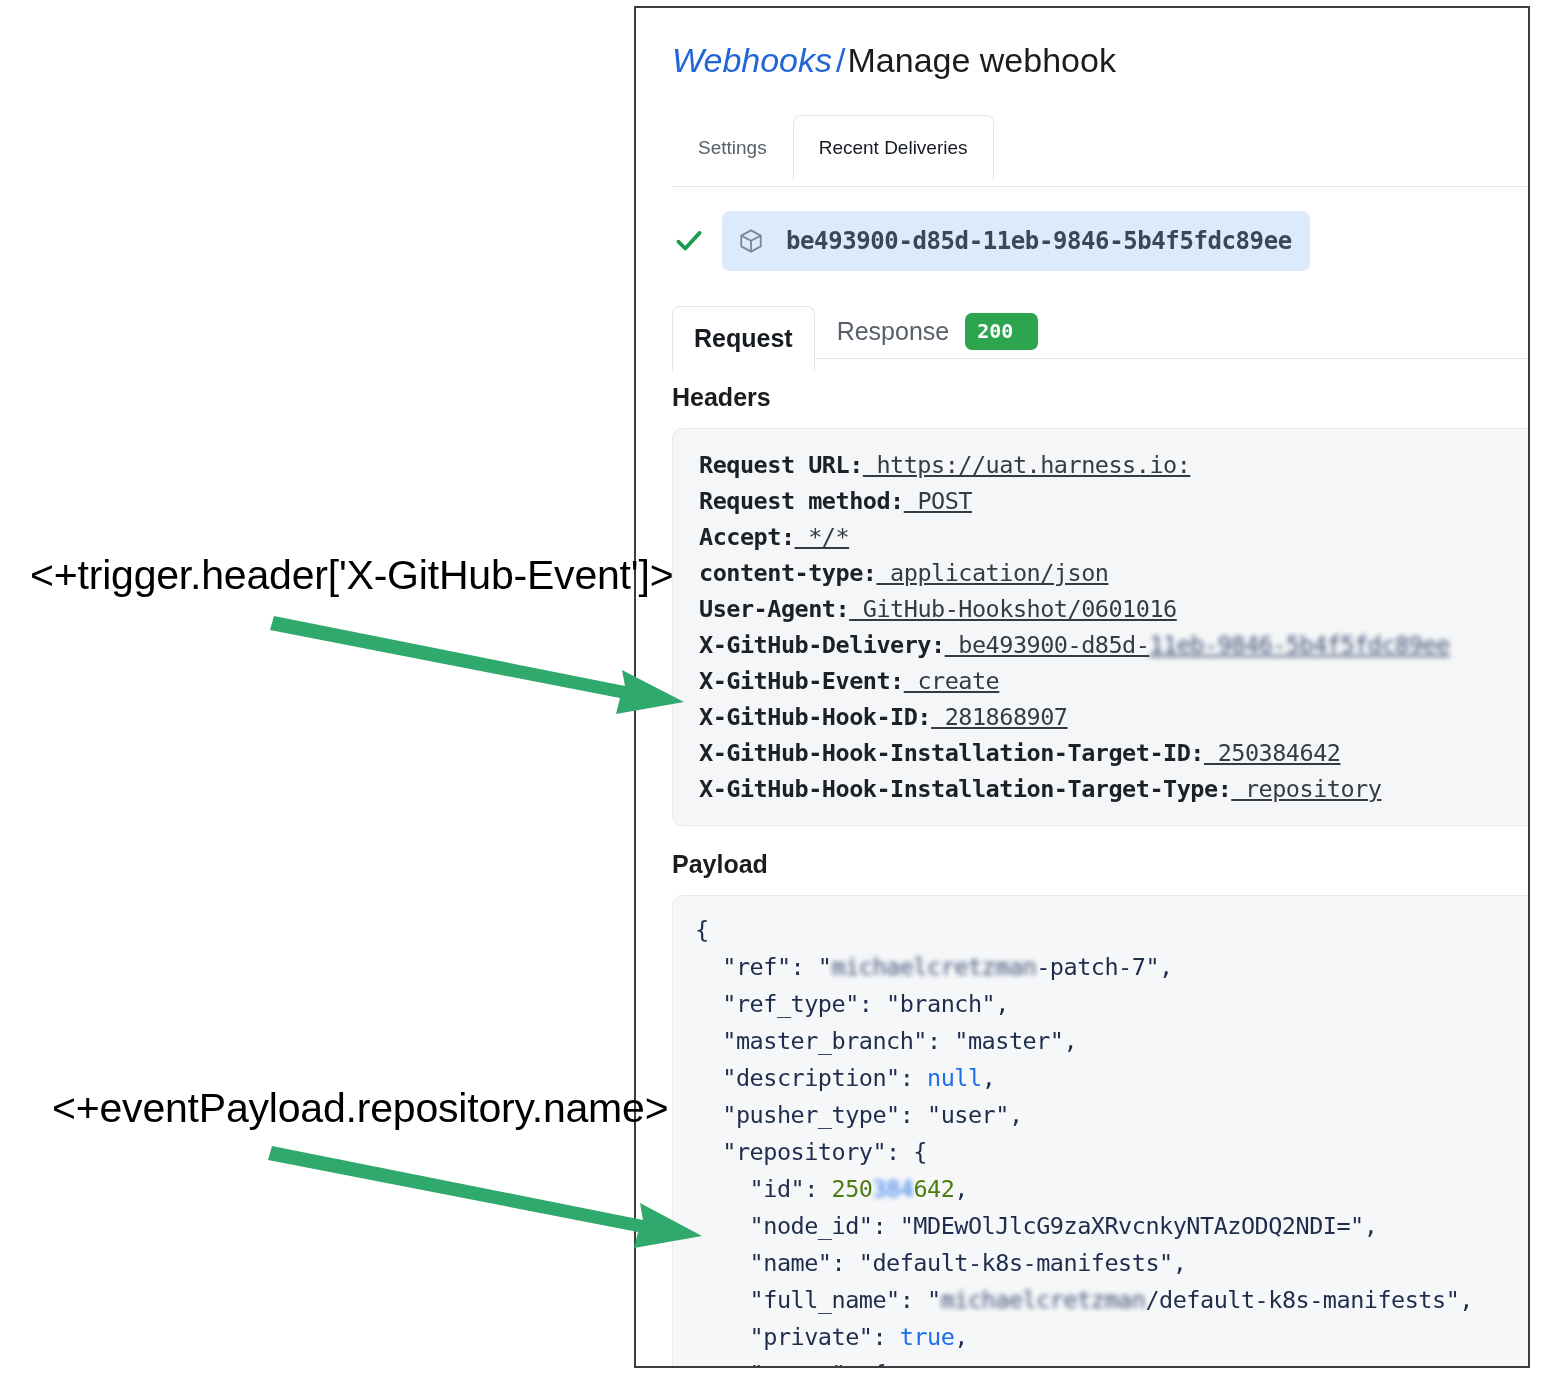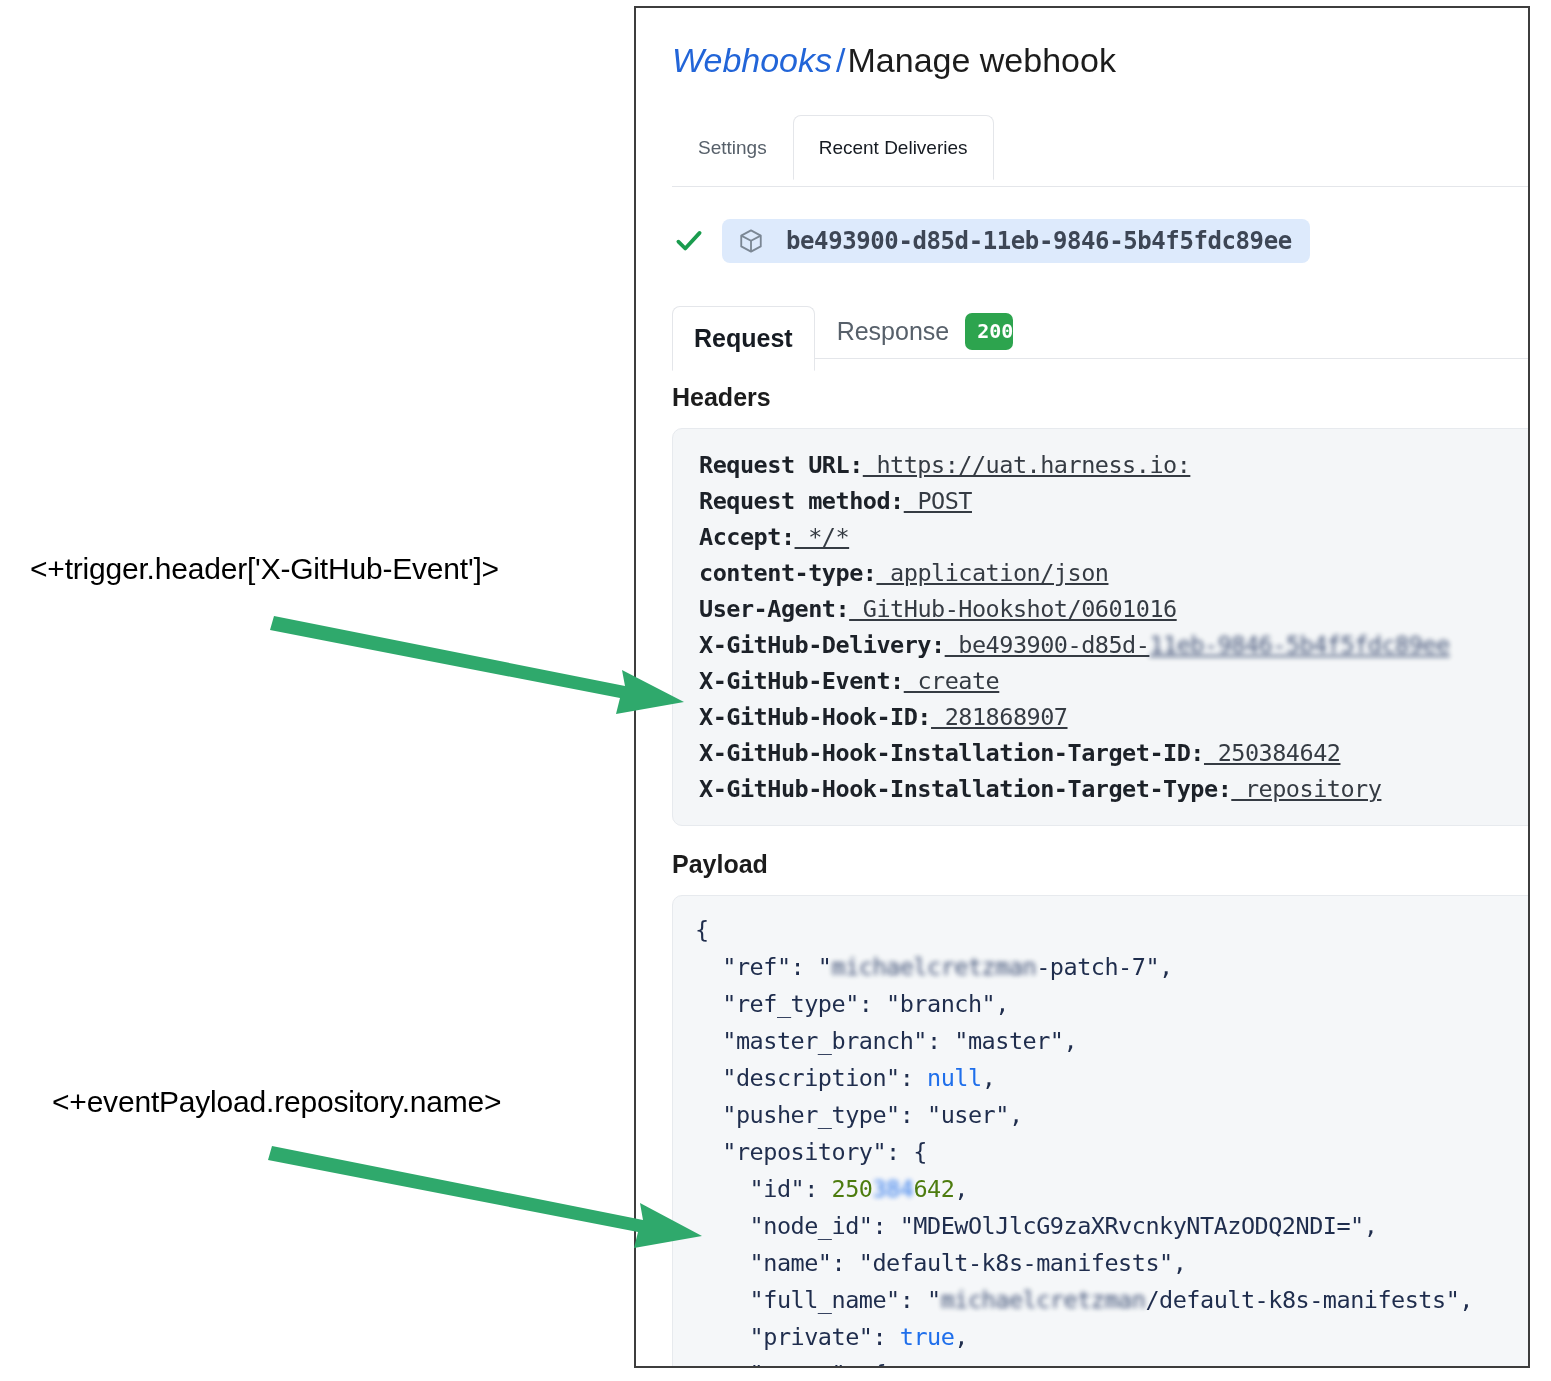--- a/index.html
+++ b/index.html
@@ -19,21 +19,21 @@
   
   .annotation-layer {
     position: absolute;
     inset: 0;
     pointer-events: none;
     z-index: 30;
   }
   .annotation-label {
     position: absolute;
     font-family: "Liberation Sans", sans-serif;
-    font-size: 30px;
+    font-size: 41px;
     color: #000000;
     white-space: nowrap;
     letter-spacing: -0.2px;
   }
   #ann-label-1 { left: 30px; top: 552px; }
   #ann-label-2 { left: 52px; top: 1085px; }
   .annotation-arrow { position: absolute; }
   #ann-arrow-1 { left: 270px; top: 610px; }
   #ann-arrow-2 { left: 268px; top: 1140px; }
 
@@ -129,21 +129,21 @@
     height: 30px;
     margin-right: 18px;
     display: block;
   }
   .delivery-pill {
     display: inline-flex;
     align-items: center;
     background: #ddeafc;
     border-radius: 8px;
     padding: 9px 18px 9px 16px;
-    height: 44px;
+    height: 60px;
     box-sizing: border-box;
   }
   .package-icon {
     width: 26px;
     height: 26px;
     margin-right: 22px;
     flex: 0 0 auto;
     display: block;
   }
   .delivery-id {
@@ -196,21 +196,21 @@
   }
   .status-badge {
     display: inline-block;
     margin-left: 16px;
     background: #2da44e;
     color: #ffffff;
     font-family: "DejaVu Sans Mono", monospace;
     font-size: 20px;
     font-weight: bold;
     line-height: 1;
-    padding: 8px 0 9px 12px;
+    padding: 8px 25px 9px 12px;
     border-radius: 7px;
     letter-spacing: 0px;
   }
 
   
   .section-label {
     font-size: 25px;
     font-weight: bold;
     color: #1c1c1c;
     padding-left: 36px;

